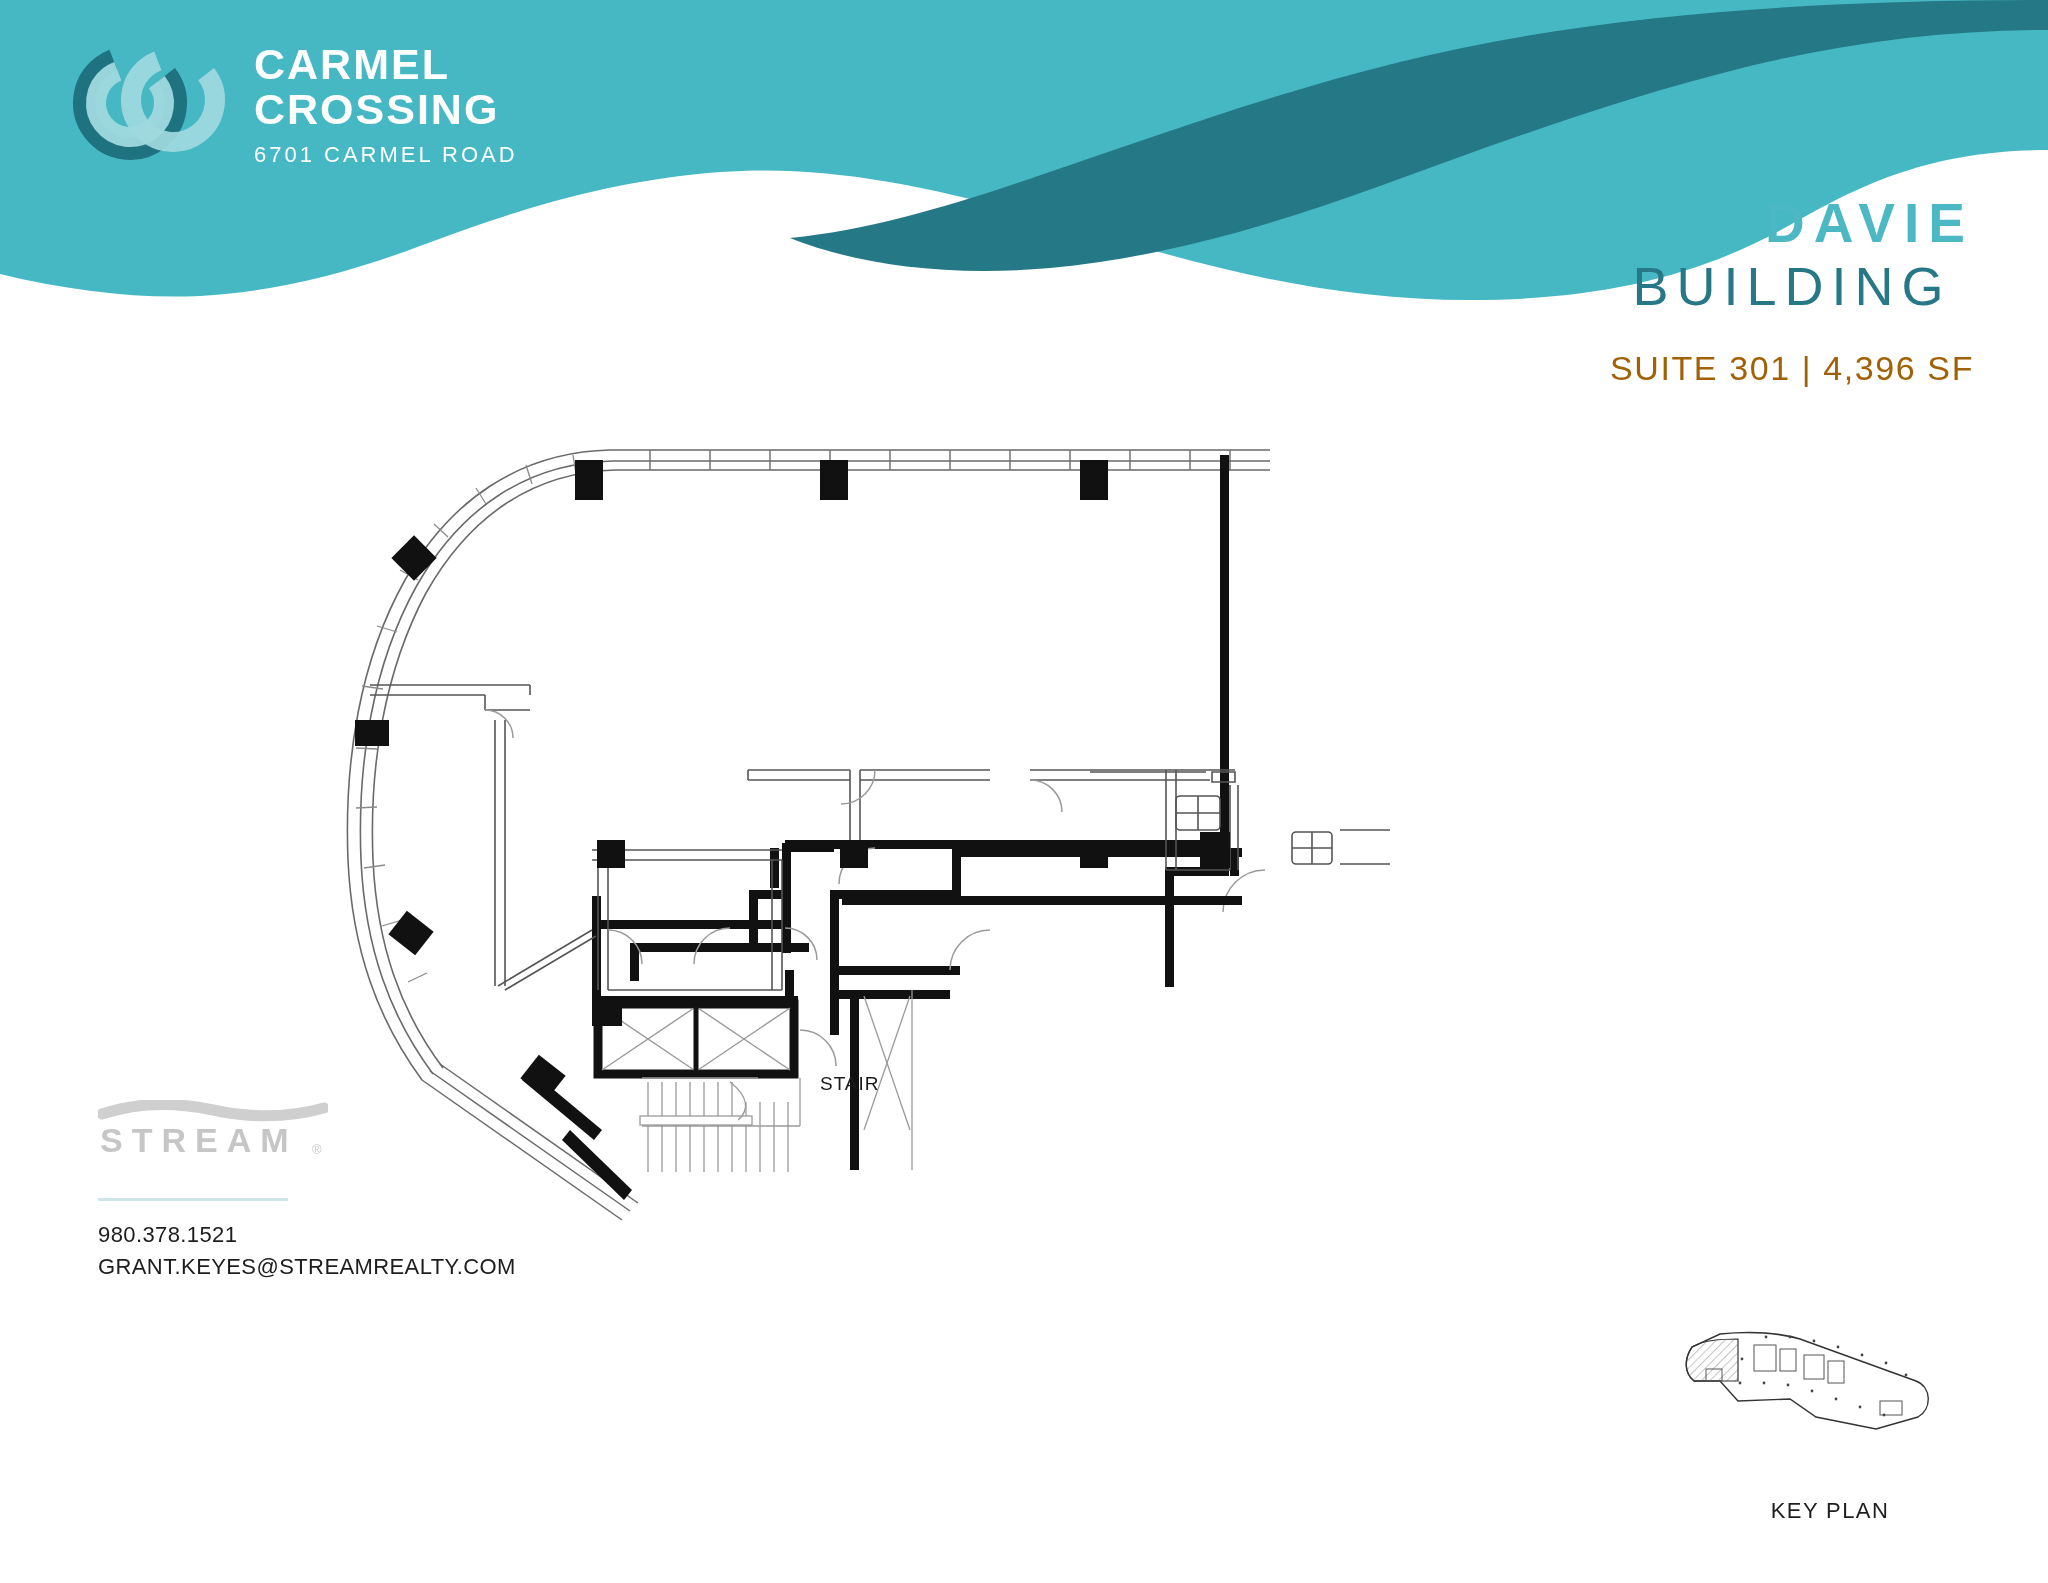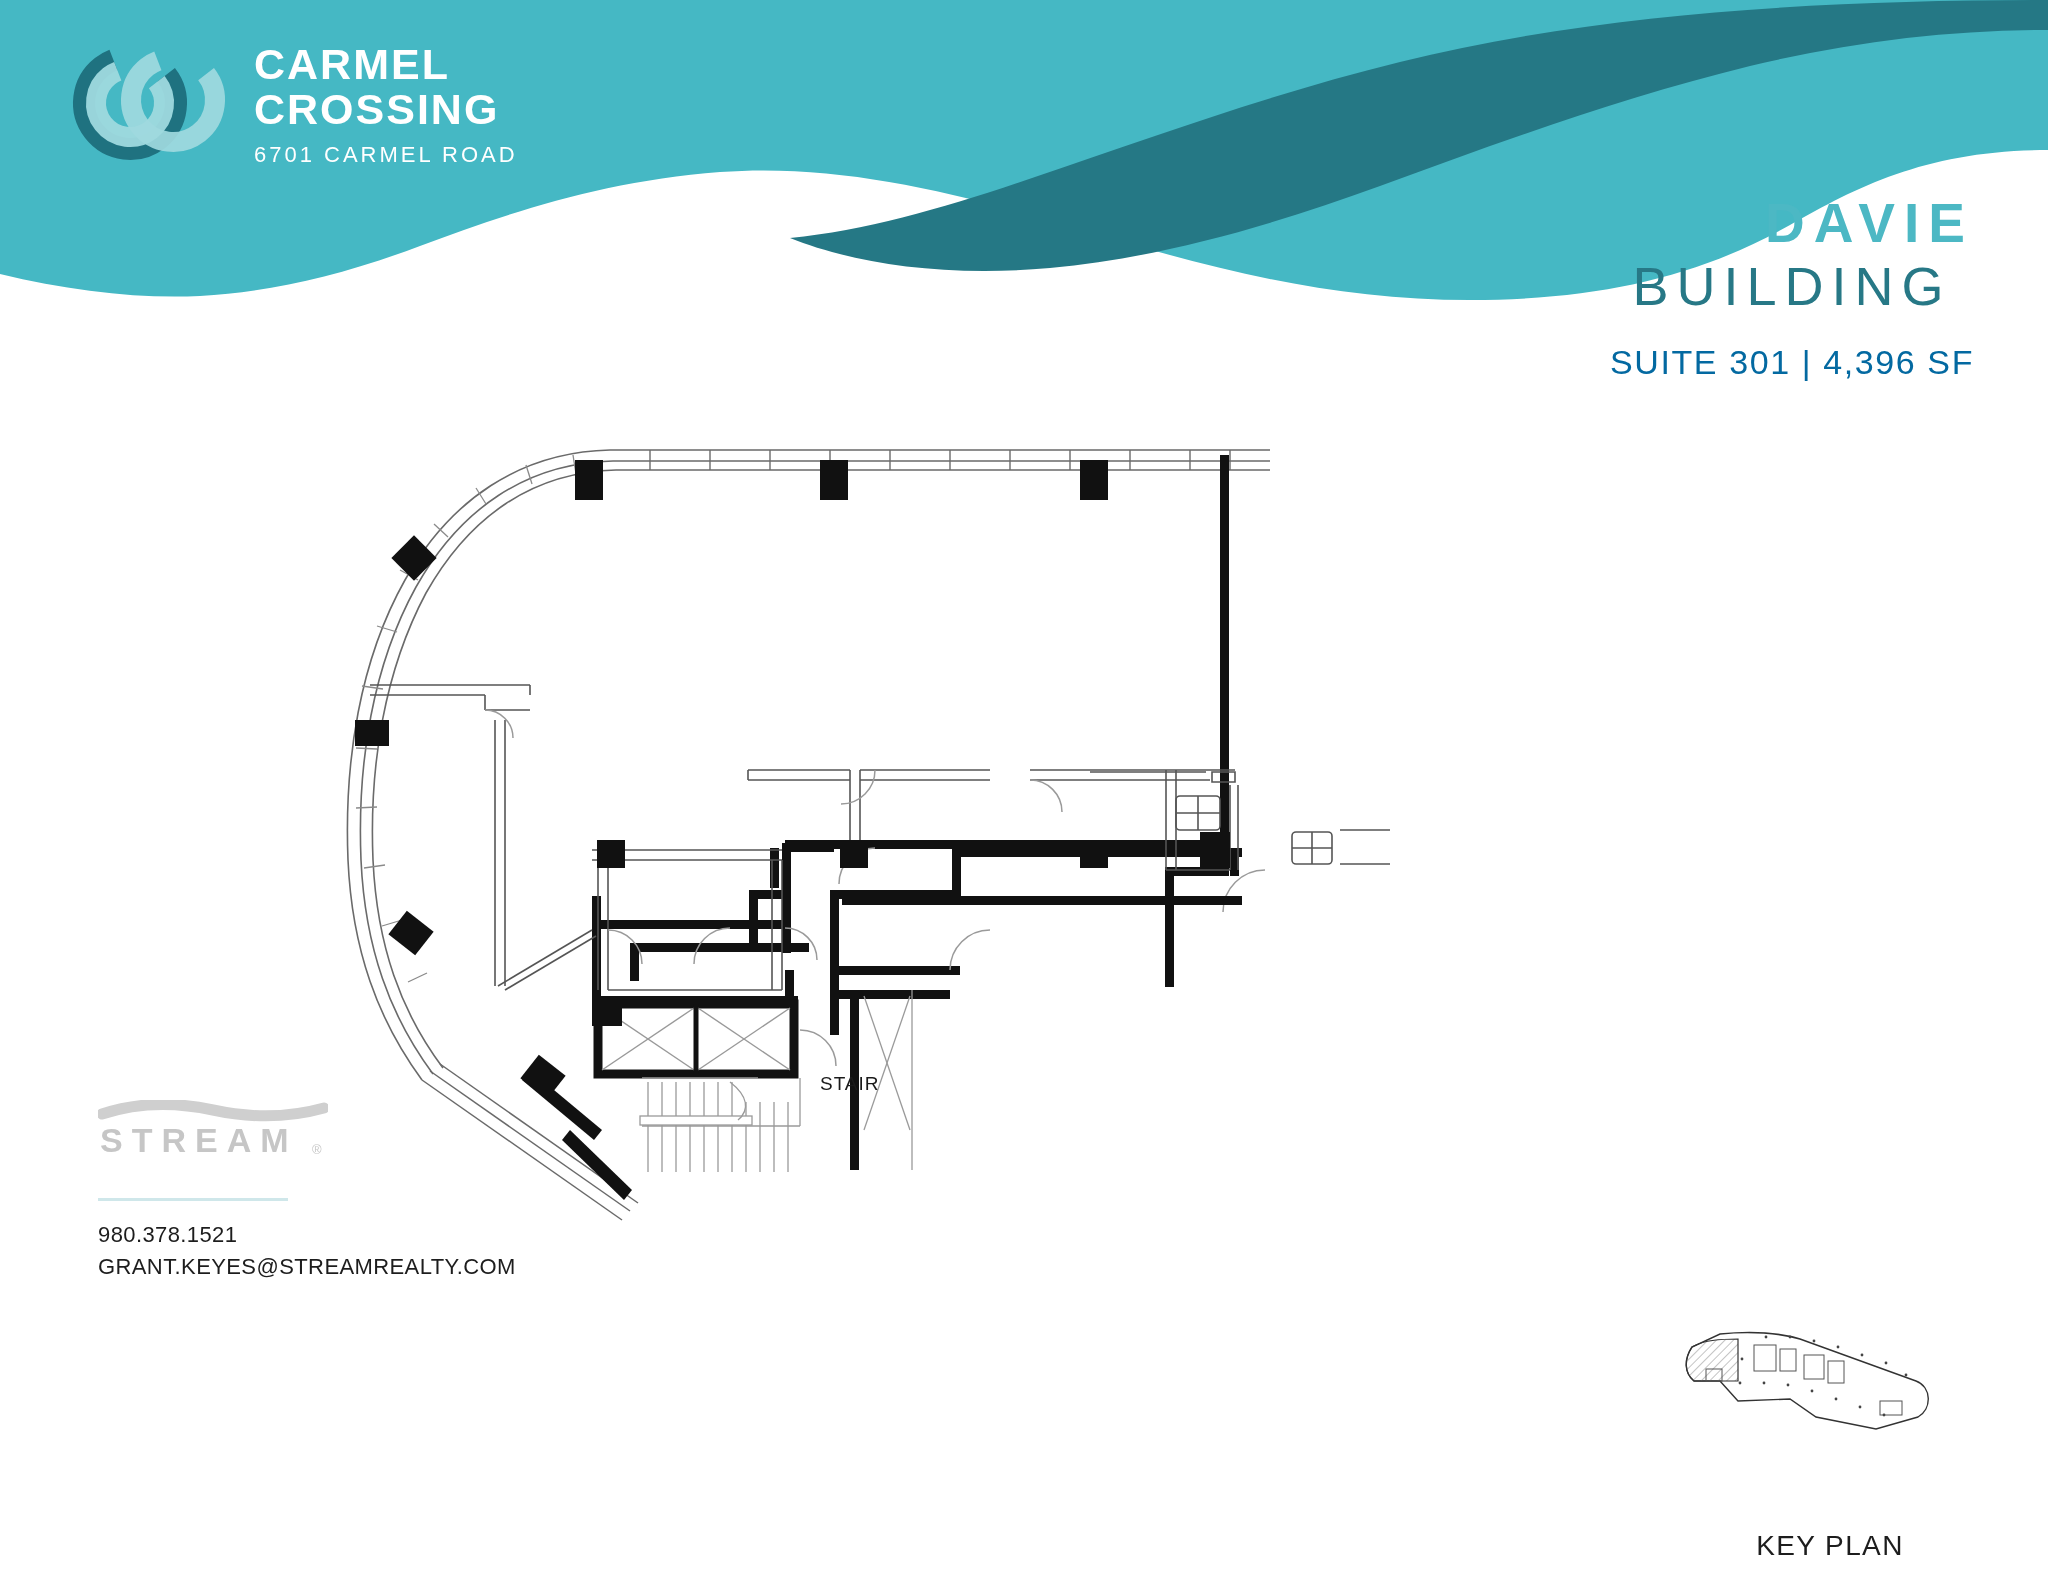--- a/index.html
+++ b/index.html
@@ -18,42 +18,42 @@
   .brand-line { color:#ffffff; font-size:43px; font-weight:bold;
     letter-spacing:2.0px; line-height:1.06; }
   .brand-addr { color:#ffffff; font-size:22px; letter-spacing:3.0px;
     margin-top:9px; font-weight:normal; }
 
   #title-block { position:absolute; right:74px; top:196px; text-align:right; }
   #bld-name { color:#4cb8c4; font-size:55px; font-weight:bold;
     letter-spacing:9px; line-height:1.0; }
   #bld-type { color:#277886; font-size:54px; font-weight:300;
     letter-spacing:8px; line-height:1.18; margin-top:4px;text-align:center; }
-  #suite-line { color:#0369a1; font-size:34px; letter-spacing:1.6px;
-    margin-top:24px; }
+  #suite-line { color:#a16207; font-size:34px; letter-spacing:1.6px;
+    margin-top:30px; }
 
   
   #contact-panel { position:absolute; left:98px; top:1100px; width:470px; }
   #stream-logo { width:230px; height:62px; }
   .contact-card { margin-top:36px; }
   .contact-name { font-size:25px; font-weight:bold; color:#161616;
     letter-spacing:0.6px; }
   .contact-rule { width:190px; height:3px; background:#cfe7ea; margin:10px 0 18px; }
   .contact-line { font-size:22px; color:#1d1d1d; letter-spacing:0.4px;
     line-height:1.46; }
 
   
   #floorplan { position:absolute; left:330px; top:430px; width:1360px; height:930px; }
   #floorplan svg { display:block; }
 
   
   #keyplan { position:absolute; left:1680px; top:1325px; width:300px; height:180px; }
   #keyplan svg { display:block; }
   #keyplan-label { position:absolute; left:1680px; top:1498px; width:300px;
-    text-align:center; font-size:28px; color:#1d1d1d; letter-spacing:1.4px;margin-top:32px; }
+    text-align:center; font-size:22px; color:#1d1d1d; letter-spacing:1.4px; }
 </style>
 </head>
 <body>
 
 <div id="page">
 
   <div id="header">
     <svg width="2048" height="300" viewBox="0 0 2048 300">
 
       <path d="M0,0 H2048 V150

